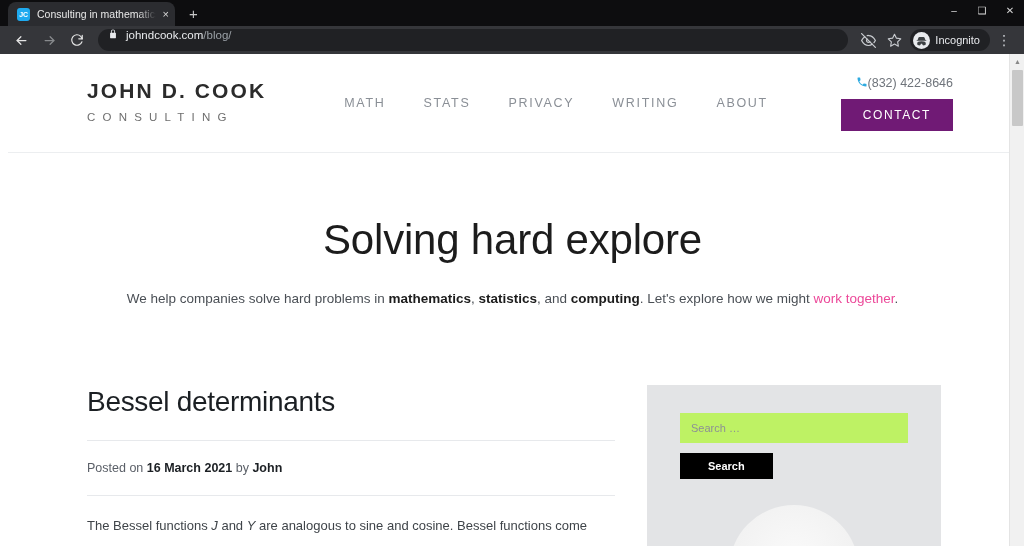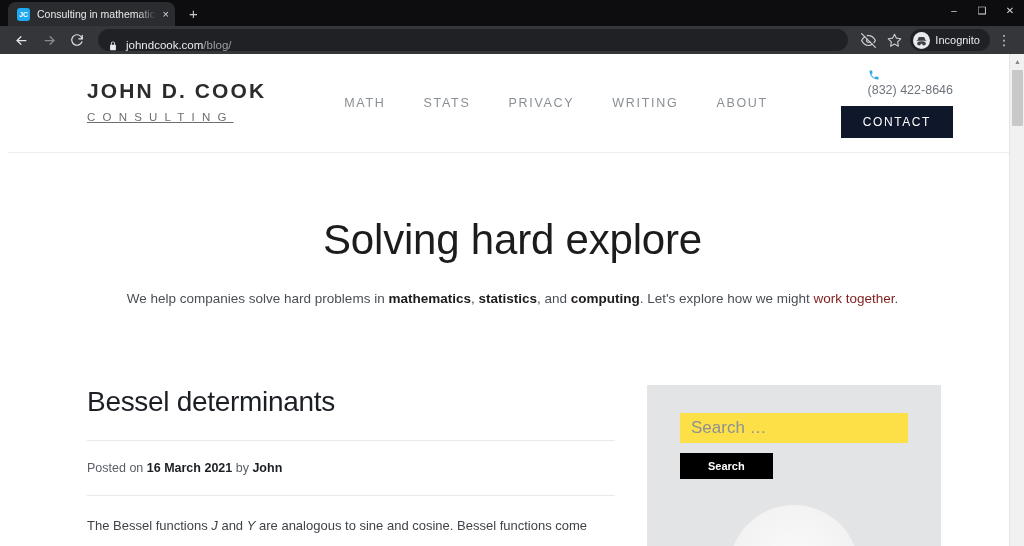--- a/index.html
+++ b/index.html
@@ -67,21 +67,21 @@
   }
   .nav-btn {
     width: 26px; height: 24px;
     display: flex; align-items: center; justify-content: center;
     color: #e3e3e3; cursor: pointer;
   }
   .nav-btn.dim { color: #888a8d; }
   .omnibox {
     flex: 1 1 auto; height: 22px; margin-left: 6px;
     background: #202124; border-radius: 11px;
-    display: flex; align-items: flex-end;
+    display: flex; align-items: flex-start;
     padding: 0 10px; gap: 8px;
     min-width: 0;
   }
   .omnibox .url { font-size: 11.5px; color: #e8eaed; white-space: nowrap; }
   .omnibox .url .path { color: #9aa0a6; }
   .tb-right { display: flex; align-items: center; gap: 2px; margin-left: 6px; }
   .tb-icon {
     width: 24px; height: 24px; display: flex;
     align-items: center; justify-content: center;
     color: #c9ccd0; cursor: pointer;
@@ -112,58 +112,58 @@
     padding: 0 64px 0 79px; border-bottom: 1px solid #eceef0;
     position: relative;
   }
   .brand { flex: 0 0 auto; }
   .brand-main {
     font-size: 21px; font-weight: bold; color: #2b2b2b;
     letter-spacing: 2.1px; line-height: 1.1;
   }
   .brand-sub {
     font-size: 11.5px; color: #6e6e6e;
-    letter-spacing: 7.2px; line-height: 1.6; margin-top: 6px; text-decoration: underline;
+    letter-spacing: 7.2px; line-height: 1.6; margin-top: 6px;
   }
   .site-nav {
     display: flex; align-items: center; gap: 38px;
     margin-left: 78px;
   }
   .site-nav a {
     font-size: 12.5px; color: #8a8f96; letter-spacing: 1.7px;
     text-decoration: none; cursor: pointer;
   }
   .header-right {
     margin-left: auto; display: flex;
     flex-direction: column; align-items: flex-end; gap: 9px;
   }
   .phone {
-    display: flex; align-items: flex-start; 
-    font-size: 12.5px; color: #6f747b; flex-direction: column;
+    display: flex; align-items: center; 
+    font-size: 12.5px; color: #6f747b;
   }
   .phone .ph-icon { color: #2eaae0; font-size: 12px; line-height: 1; }
   .contact-btn {
-    background: #0f172a; color: #ffffff;
+    background: #701a75; color: #ffffff;
     font-size: 12px; letter-spacing: 1.6px;
     padding: 9px 22px; border: none; cursor: pointer;
     font-family: "Liberation Sans", sans-serif;
   }
 
   
   .hero { padding: 64px 0 0; text-align: center; }
   .hero h1 {
     font-size: 42px; font-weight: normal; color: #1c1c1c;
     letter-spacing: -0.2px; line-height: 1.1;
   }
   .hero p {
     margin-top: 26px; font-size: 13.5px; color: #4a4f55;
     line-height: 1.5;
   }
   .hero p b { color: #1c1c1c; font-weight: bold; }
-  .hero p a { color: #7f1d1d; text-decoration: none; cursor: pointer; }
+  .hero p a { color: #ec4899; text-decoration: none; cursor: pointer; }
 
   
   .content {
     display: flex; gap: 32px;
     padding: 76px 64px 0 79px;
   }
   .main-col { width: 528px; flex: 0 0 528px; }
   .post-title {
     font-size: 28px; font-weight: normal; color: #1b1f23;
     letter-spacing: -0.3px; line-height: 1.2;
@@ -180,22 +180,22 @@
   }
   .post-body i { font-style: italic; }
 
   .side-col {
     width: 294px; flex: 0 0 294px;
     background: #e3e4e6;
     padding: 28px 33px 0;
   }
   .search-input {
     width: 100%; height: 30px;
-    background: #fde047; border: none;
-    padding: 12px 11px; font-size: 17px; color: #6d7075;
+    background: #bef264; border: none;
+    padding: 12px 11px; font-size: 11px; color: #6d7075;
     font-family: "Liberation Sans", sans-serif;
   }
   .search-input::placeholder { color: #8d9095; }
   .search-btn {
     margin-top: 10px; background: #000000; color: #ffffff;
     font-size: 11px; font-weight: bold;
     border: none; padding: 7px 28px; cursor: pointer;
     font-family: "Liberation Sans", sans-serif;
   }
   .side-avatar {

